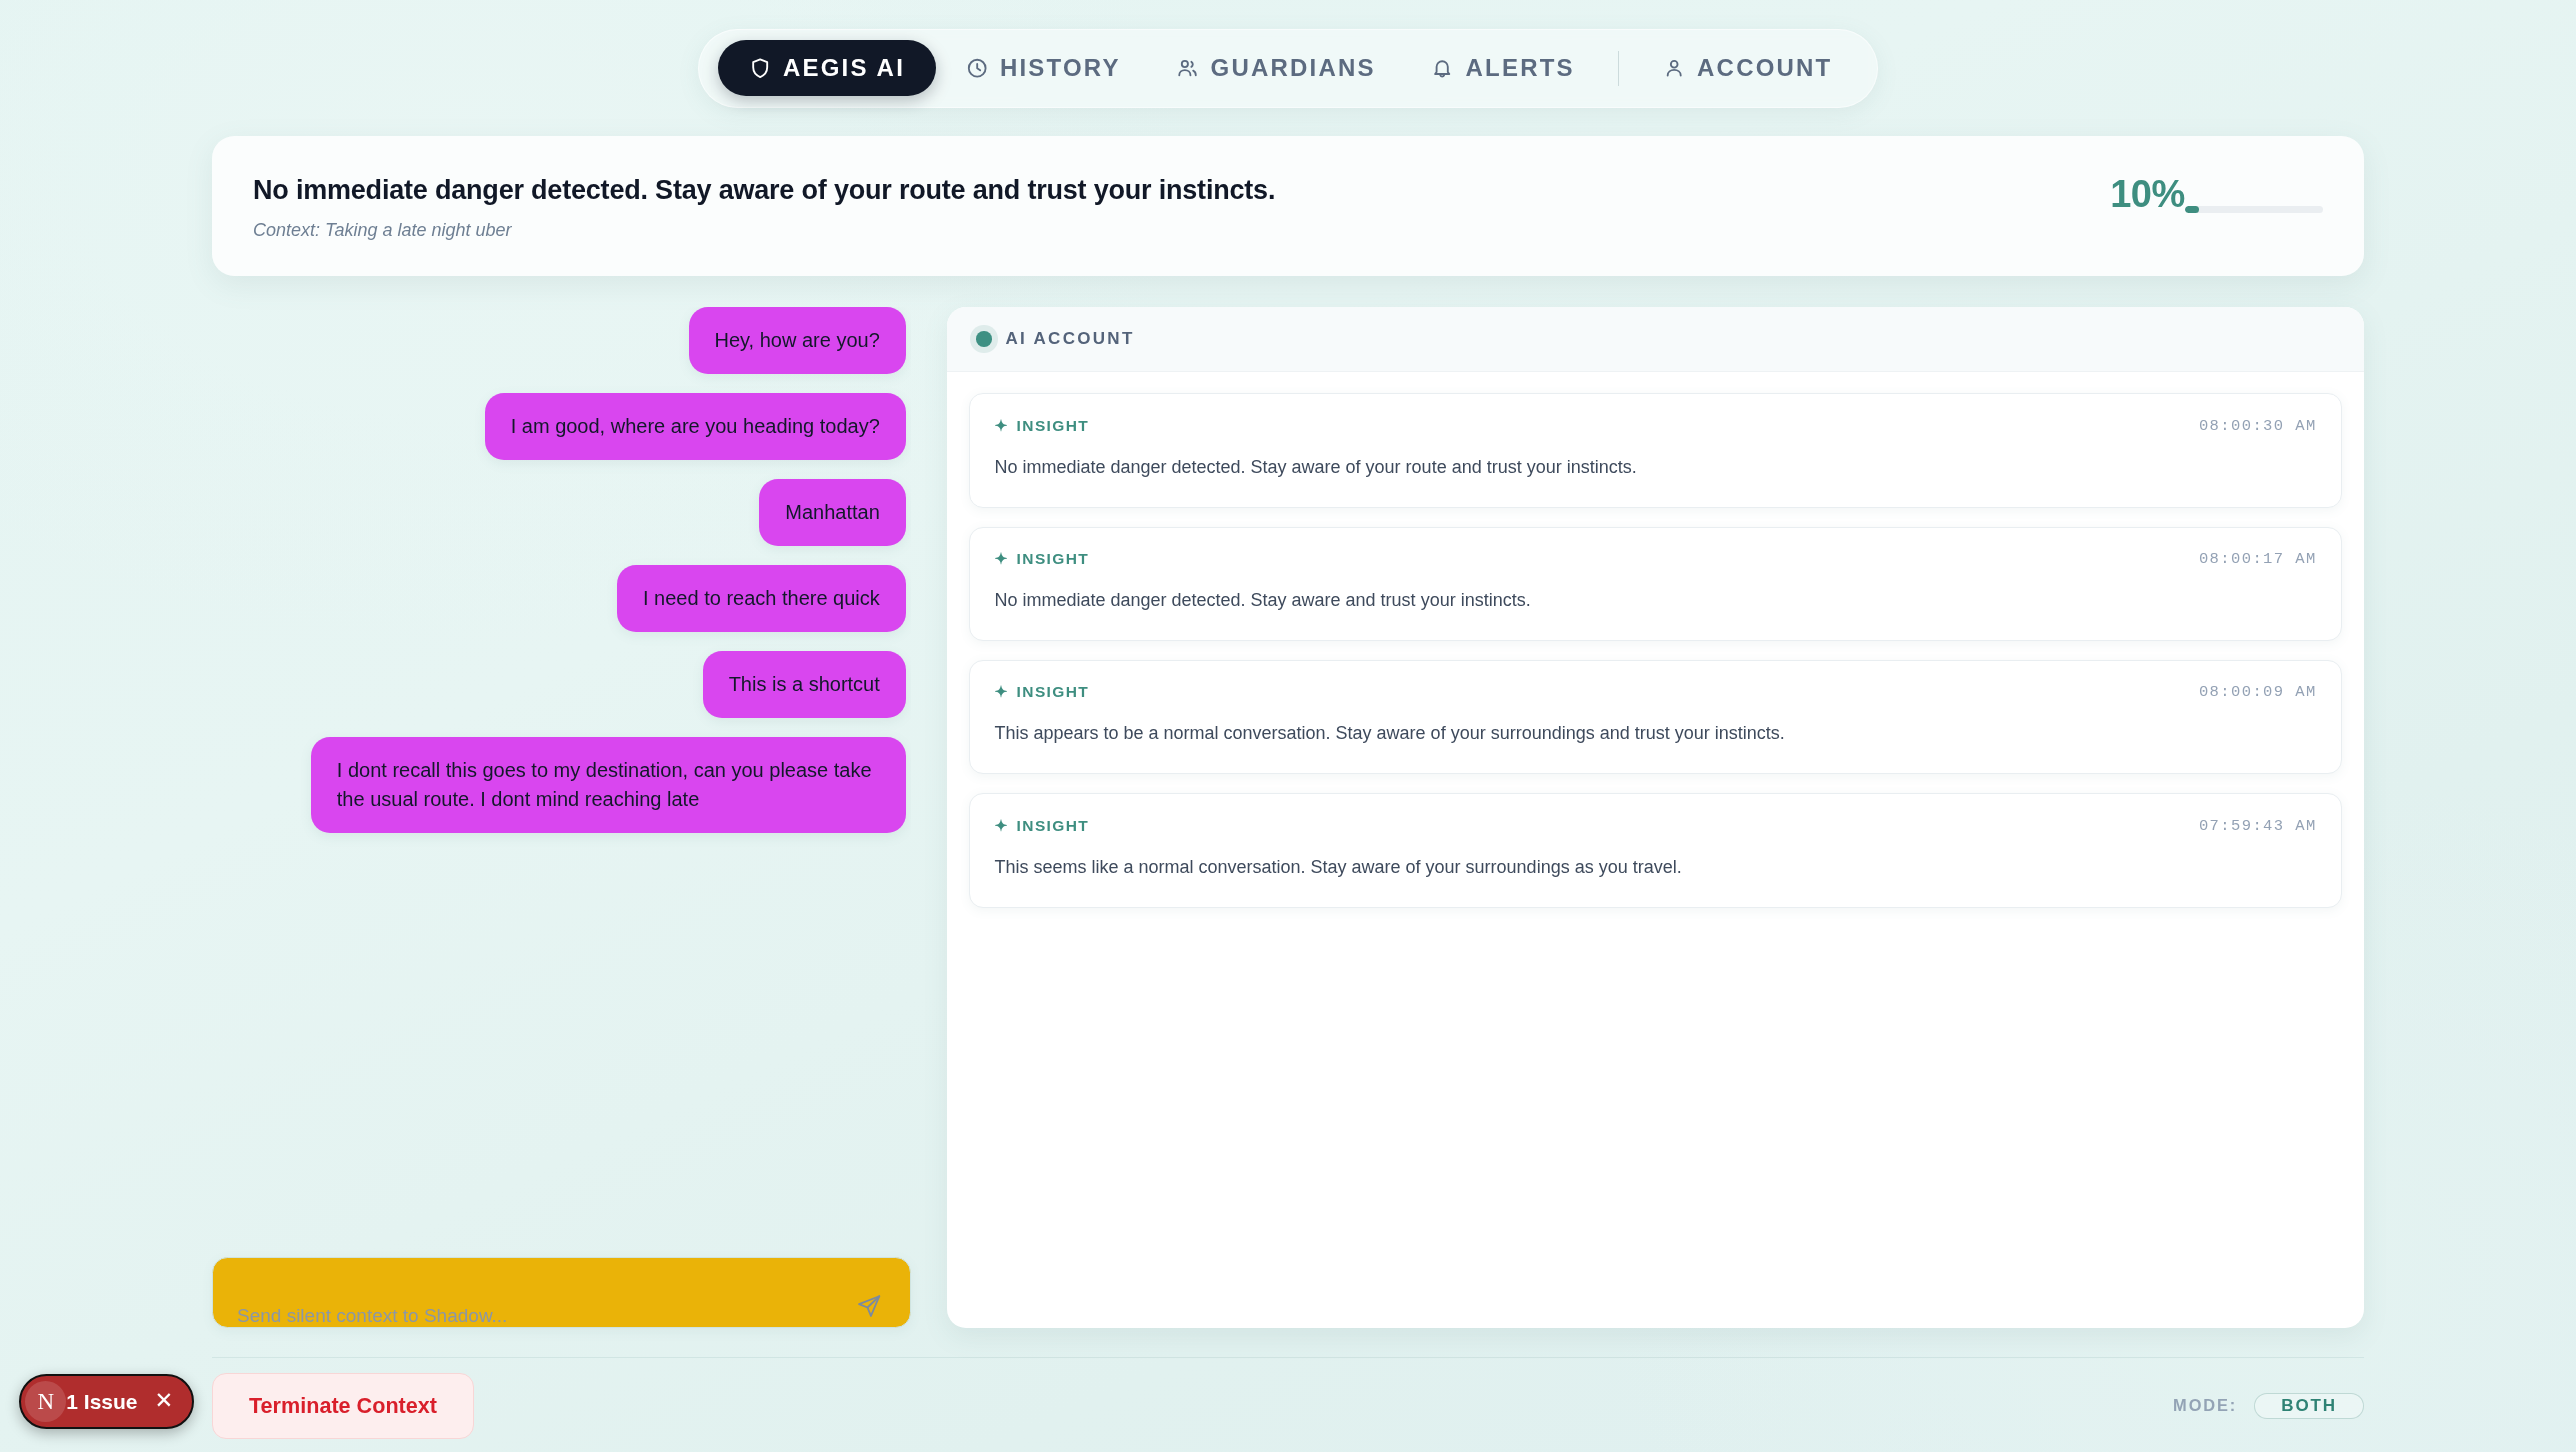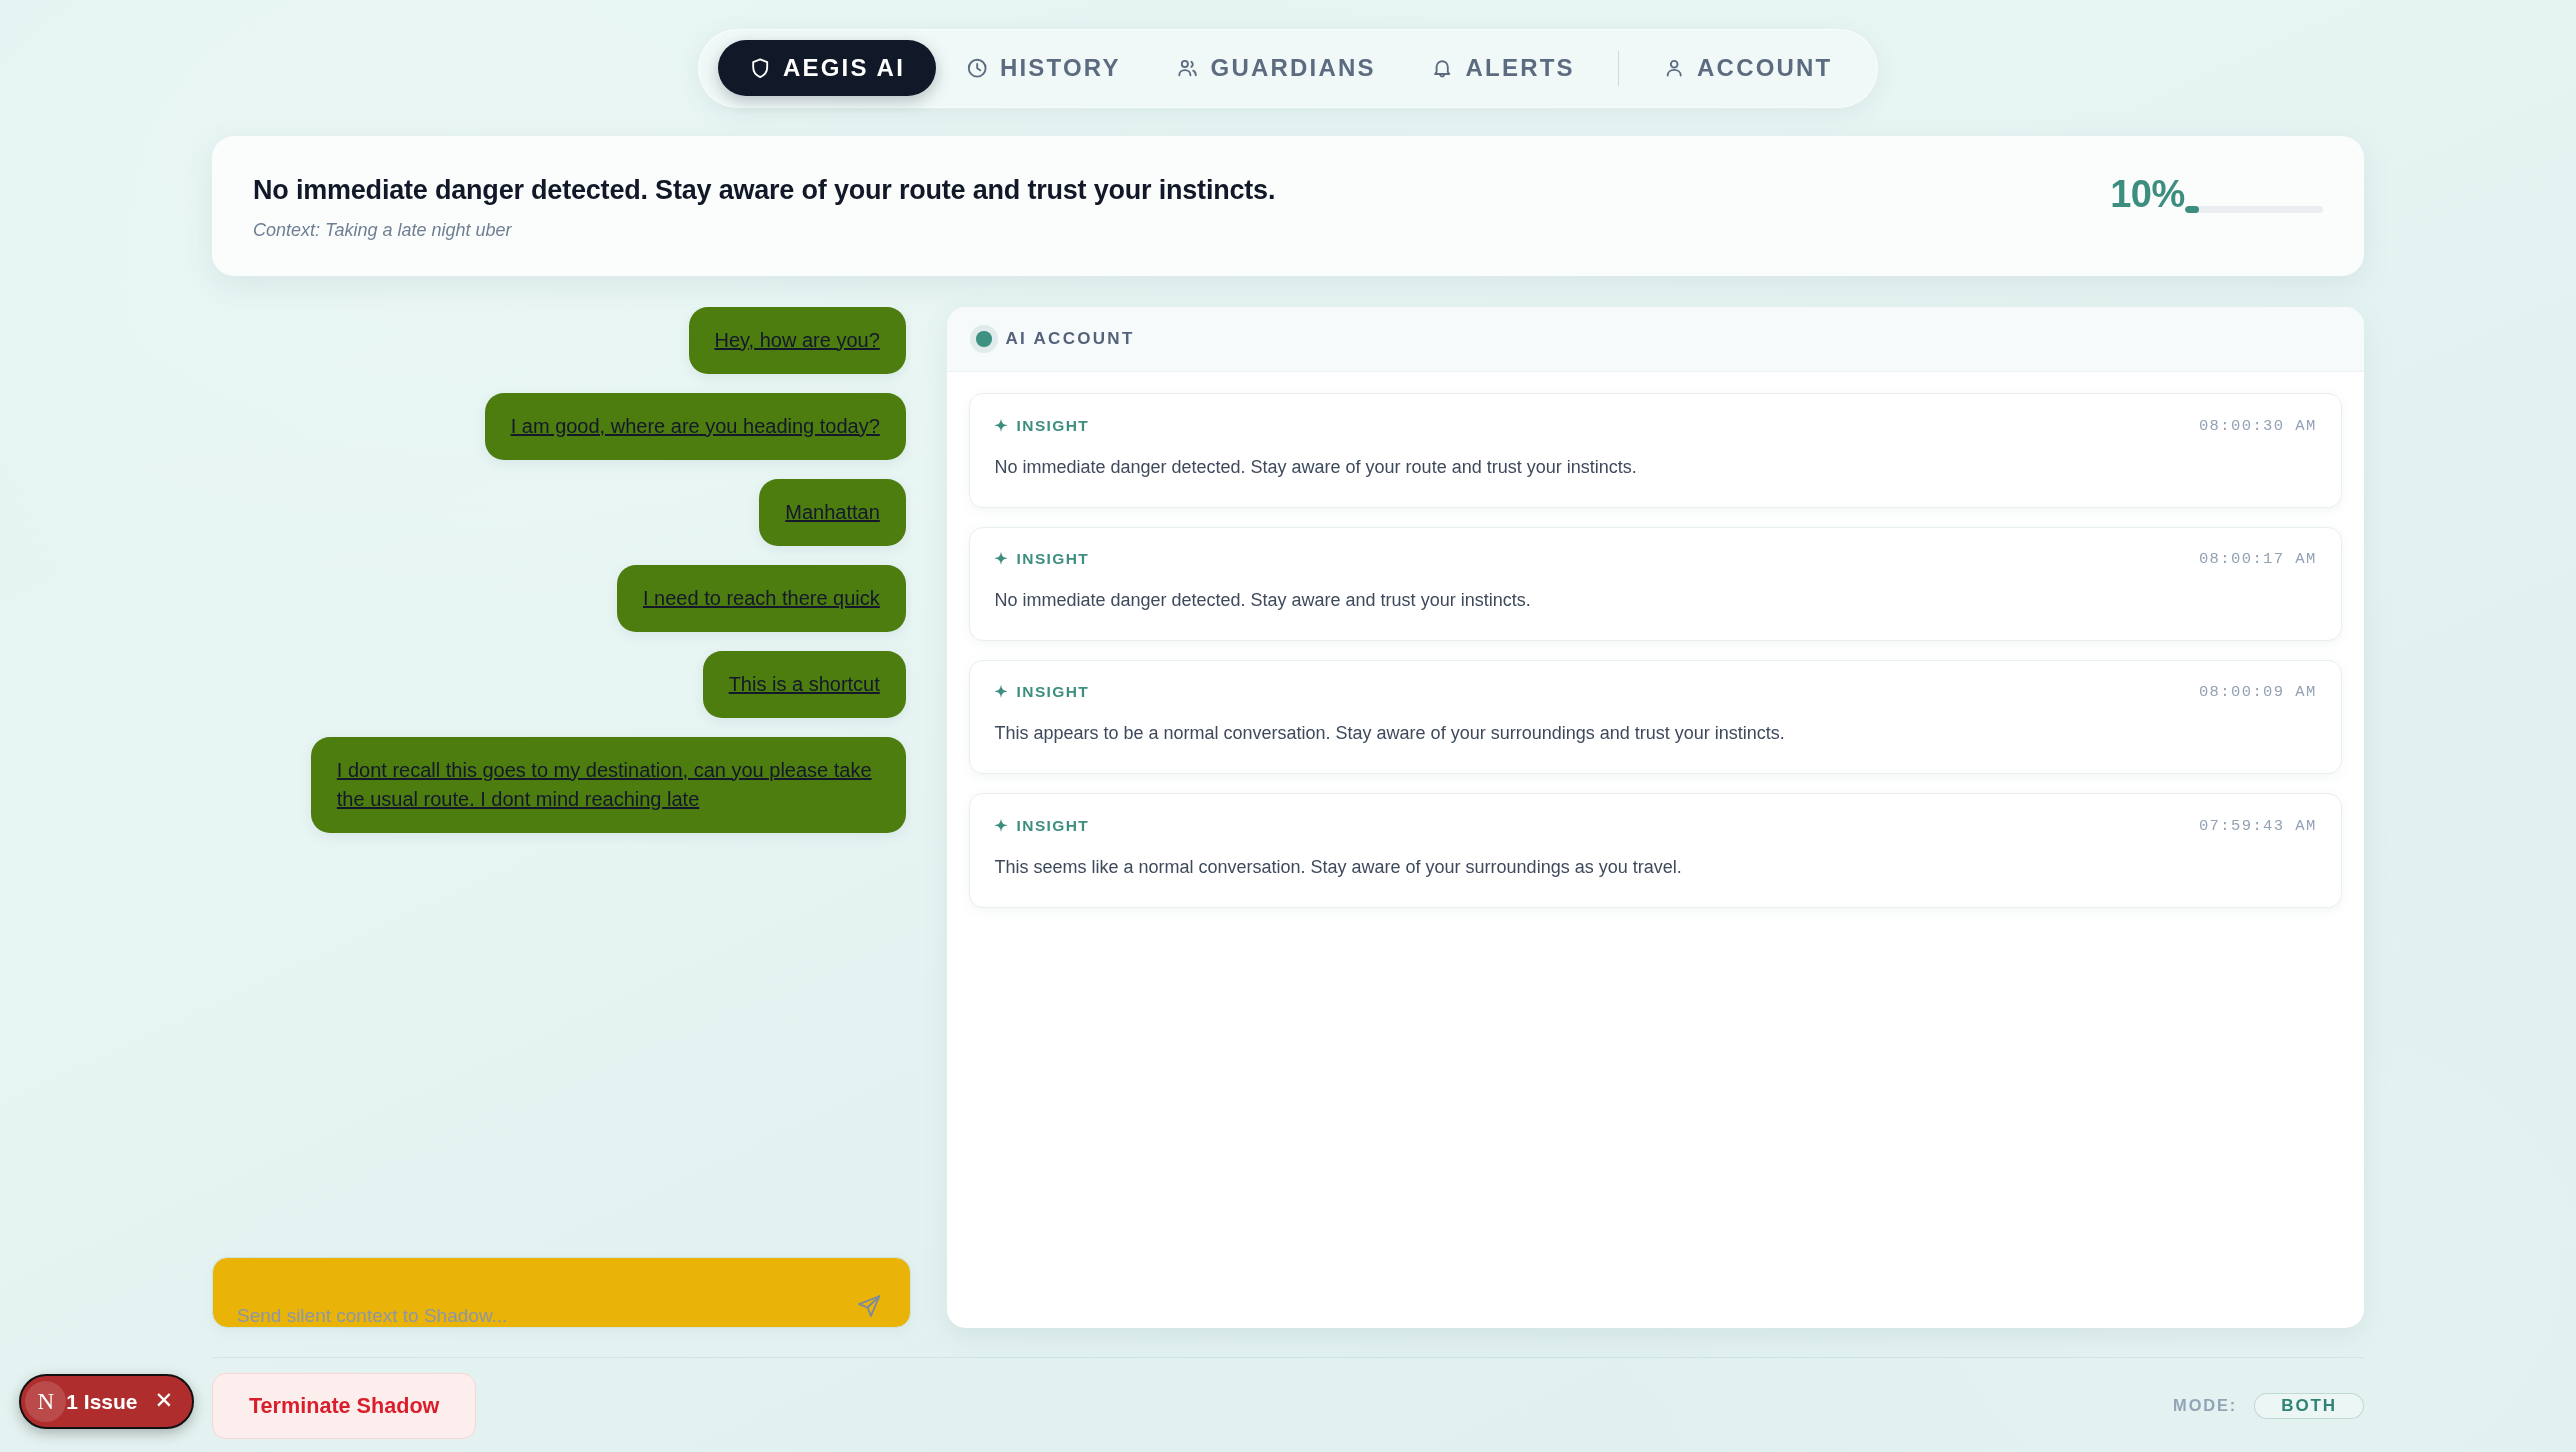--- a/index.html
+++ b/index.html
@@ -143,31 +143,30 @@
   .chat-scroll {
     flex: 1;
     display: flex;
     flex-direction: column;
     align-items: flex-end;
     gap: 19px;
     padding-right: 5.2px;
     overflow: hidden;
   }
   .bubble {
-    background: #4d7c0f;
+    background: #d946ef;
     border-radius: 19px;
     padding: 19px 26px;
     font-size: 20px;
     color: #13182a;
     line-height: 1.45;
     max-width: 595px;
     box-shadow: 0 3.5px 12px rgba(90,130,128,0.10);
     text-align: left;
     cursor: default;
-    text-decoration: underline;
   }
 
   .composer {
     margin-top: 22.4px;
     margin-bottom: 29px;
     background: #eab308;
     border: 0.9px solid #cfe3e0;
     border-radius: 15.5px;
     height: 71px;
     display: flex;
@@ -509,21 +508,21 @@
             </div>
             <div class="insight-text">This seems like a normal conversation. Stay aware of your surroundings as you travel.</div>
           </div>
         </div>
     </div>
 
   </div>
 
   <div class="footer-rule"></div>
   <div class="footer">
-    <button class="terminate-btn">Terminate Shadow</button>
+    <button class="terminate-btn">Terminate Context</button>
     <div class="mode-wrap">
       <span class="mode-label">MODE:</span>
       <span class="mode-chip">BOTH</span>
     </div>
   </div>
 
 </div>
 
 <div class="dev-badge">
   <span class="dev-logo">N</span>

